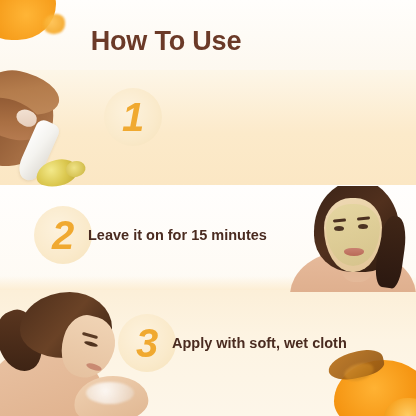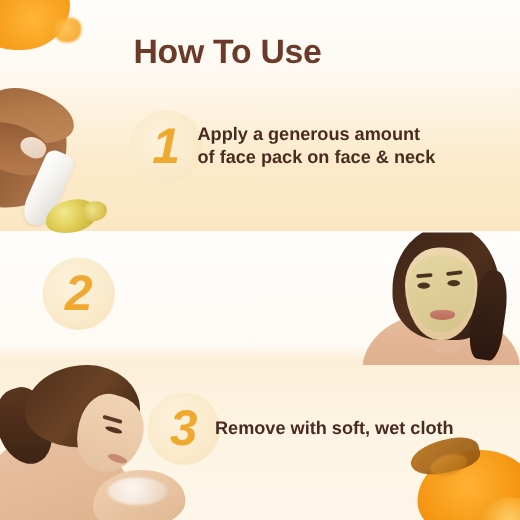--- a/index.html
+++ b/index.html
@@ -194,21 +194,21 @@
   }
   .wash-water{
     position:absolute; left:86px; bottom:12px; width:48px; height:22px;
     background:radial-gradient(circle at 40% 40%,rgba(255,255,255,.85),rgba(233,240,245,.25));
     border-radius:50%;
     filter:blur(1px);
   }
 
   
   .title{
-    position:absolute; top:26px; left:16px; width:332px; text-align:center;
+    position:absolute; top:26px; left:0; width:332px; text-align:center;
     font-size:27px; font-weight:bold; letter-spacing:-.2px;
     color:#6b3a28;
   }
 
   
   .step{ position:absolute; display:flex; align-items:center; }
   .circle{
     flex:0 0 auto; width:58px; height:58px; border-radius:50%;
     background:radial-gradient(circle at 42% 38%,#fdf2dd 0%,#faeacb 58%,#f6e2ba 100%);
     display:flex; align-items:center; justify-content:center;
@@ -278,31 +278,30 @@
     <div class="wash-eye"></div>
     <div class="wash-lips"></div>
     <div class="wash-hands"></div>
     <div class="wash-water"></div>
   </div>
 
   <div class="title">How To Use</div>
 
   <div class="step step-1">
     <div class="circle">1</div>
-    <div class="step-text">
-      <span>Apply a generous amount</span>
-      <span>of face pack on face &amp; neck</span>
-    </div>
   </div>
 
   <div class="step step-2">
     <div class="circle">2</div>
+    <div class="step-text">
+      <span>Leave it on for 15 minutes</span>
+    </div>
   </div>
 
   <div class="step step-3">
     <div class="circle">3</div>
     <div class="step-text">
-      <span>Remove with soft, wet cloth</span>
+      <span>Apply with soft, wet cloth</span>
     </div>
   </div>
 
 
 </div>
 
 </body></html>

